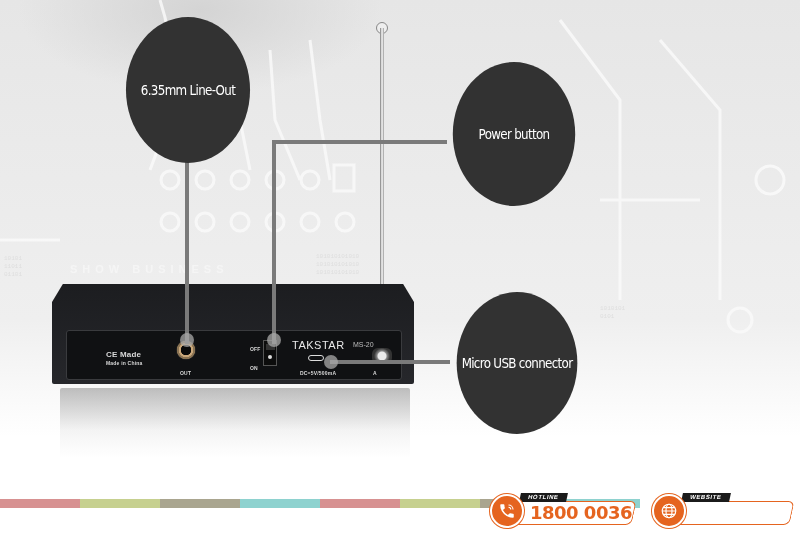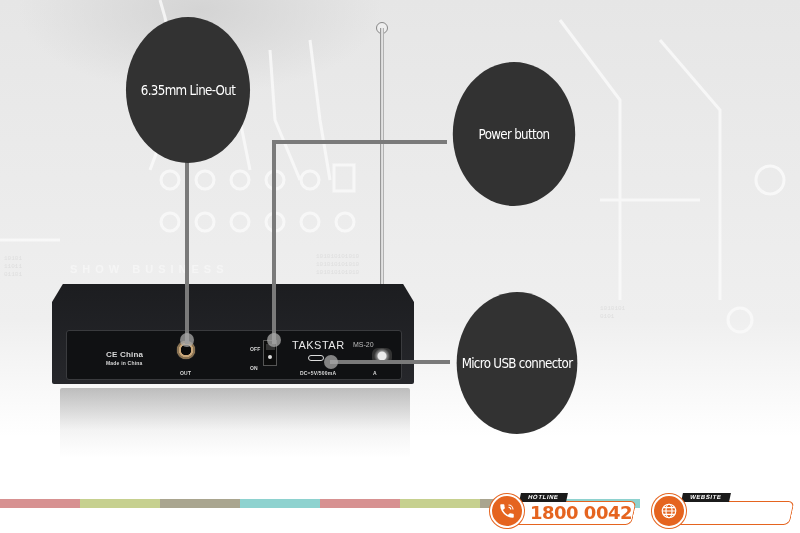--- a/index.html
+++ b/index.html
@@ -91,21 +91,21 @@
 
 <div class="faint-text">SHOW BUSINESS</div>
 
 <div class="antenna-tip"></div>
 <div class="antenna"></div>
 
 <div class="device"></div>
 <div class="panel"></div>
 <div class="reflection"></div>
 
-<div class="small-txt" style="left:106px;top:350px;font-size:8px;">CE China</div>
+<div class="small-txt" style="left:106px;top:350px;font-size:8px;">CE Made</div>
 <div class="small-txt" style="left:106px;top:360px;">Made in China</div>
 
 <div class="jack"></div>
 <div class="small-txt" style="left:180px;top:370px;">OUT</div>
 
 <div class="small-txt" style="left:250px;top:346px;">OFF</div>
 <div class="small-txt" style="left:250px;top:365px;">ON</div>
 <div class="switch">
     <div class="cap"></div>
     <div class="nub"></div>
@@ -141,21 +141,21 @@
 <div class="stripe" style="left:160px;width:80px;background:#a9a58f;"></div>
 <div class="stripe" style="left:240px;width:80px;background:#8ed2cf;"></div>
 <div class="stripe" style="left:320px;width:80px;background:#d79191;"></div>
 <div class="stripe" style="left:400px;width:80px;background:#c6d08f;"></div>
 <div class="stripe" style="left:480px;width:80px;background:#a9a58f;"></div>
 <div class="stripe" style="left:560px;width:80px;background:#8ed2cf;"></div>
 
 <div class="badge" style="left:490px;width:150px;">
   <div class="pill" style="width:122px;"></div>
   <div class="tag">HOTLINE</div>
-  <div class="value">1800 0042</div>
+  <div class="value">1800 0036</div>
   <div class="iconc">
     <svg width="18" height="18" viewBox="0 0 24 24">
         <path fill="#fff" d="M6.6 10.8a15 15 0 0 0 6.6 6.6l2.2-2.2c.3-.3.7-.4 1-.2 1.1.4 2.3.6 3.6.6.6 0 1 .4 1 1V20c0 .6-.4 1-1 1A17 17 0 0 1 3 4c0-.6.4-1 1-1h3.5c.6 0 1 .4 1 1 0 1.3.2 2.5.6 3.6.1.3 0 .7-.2 1z"></path>
         <path fill="none" stroke="#fff" stroke-width="1.5" d="M14 4a6 6 0 0 1 6 6M14 7a3 3 0 0 1 3 3"></path>
       </svg>
   </div>
 </div>
 
 <div class="badge" style="left:652px;width:145px;">
   <div class="pill" style="width:118px;"></div>

